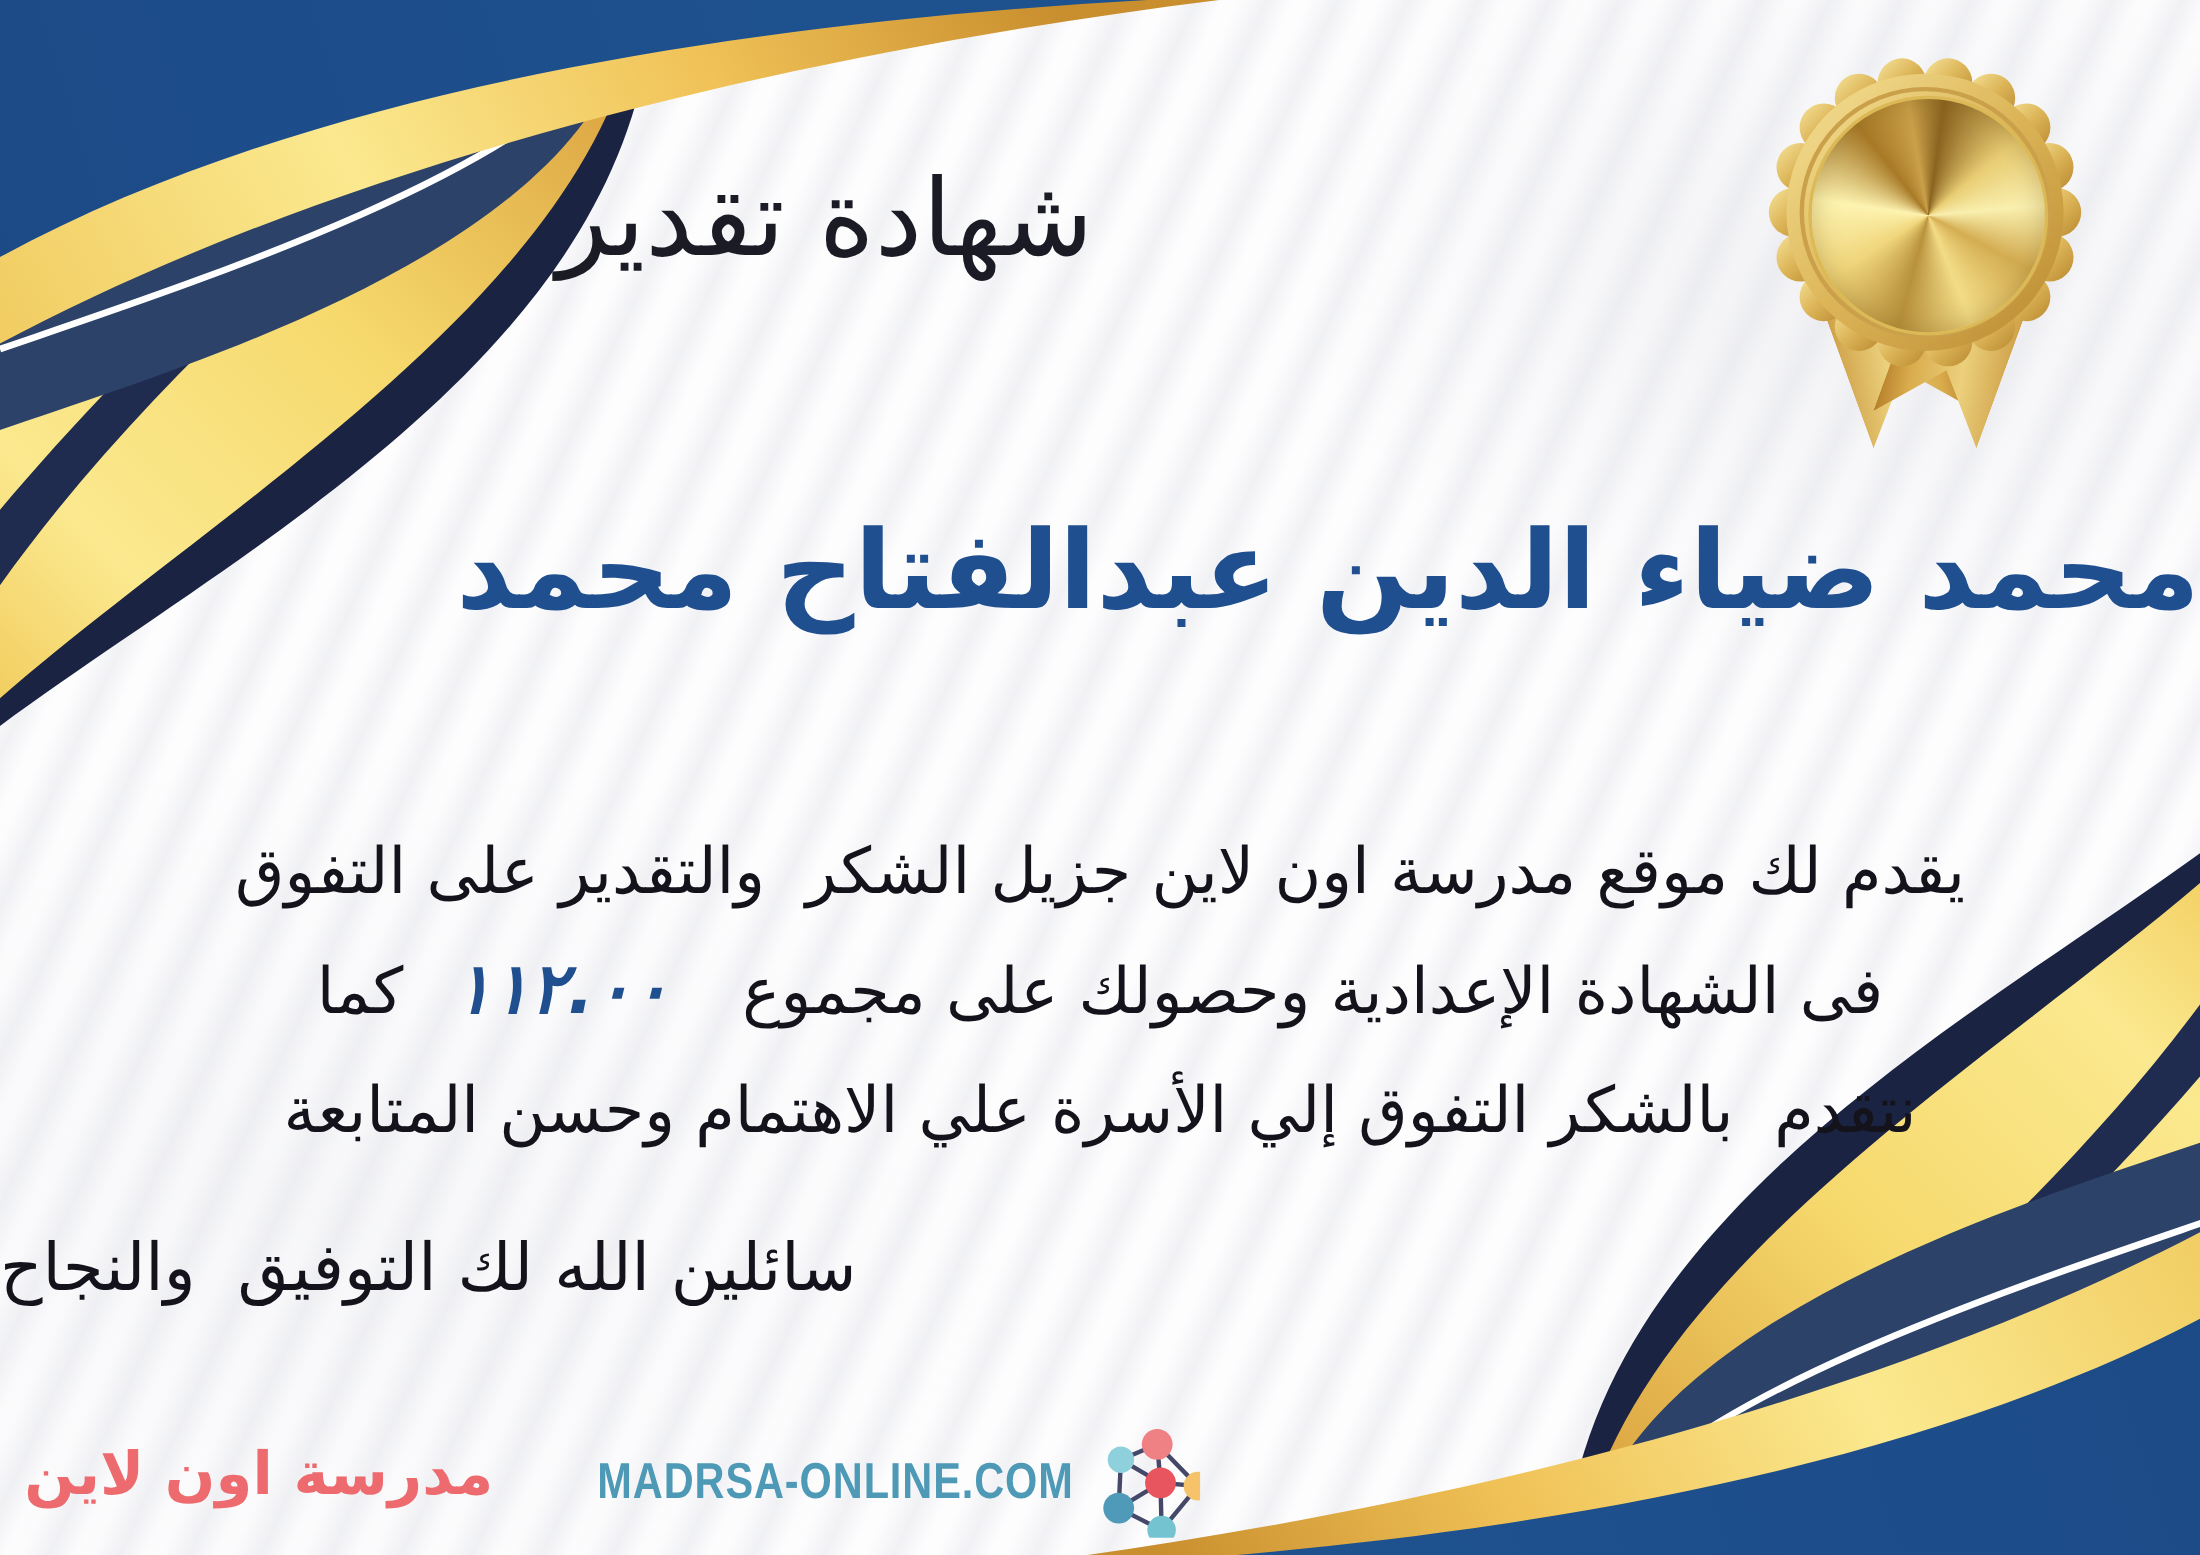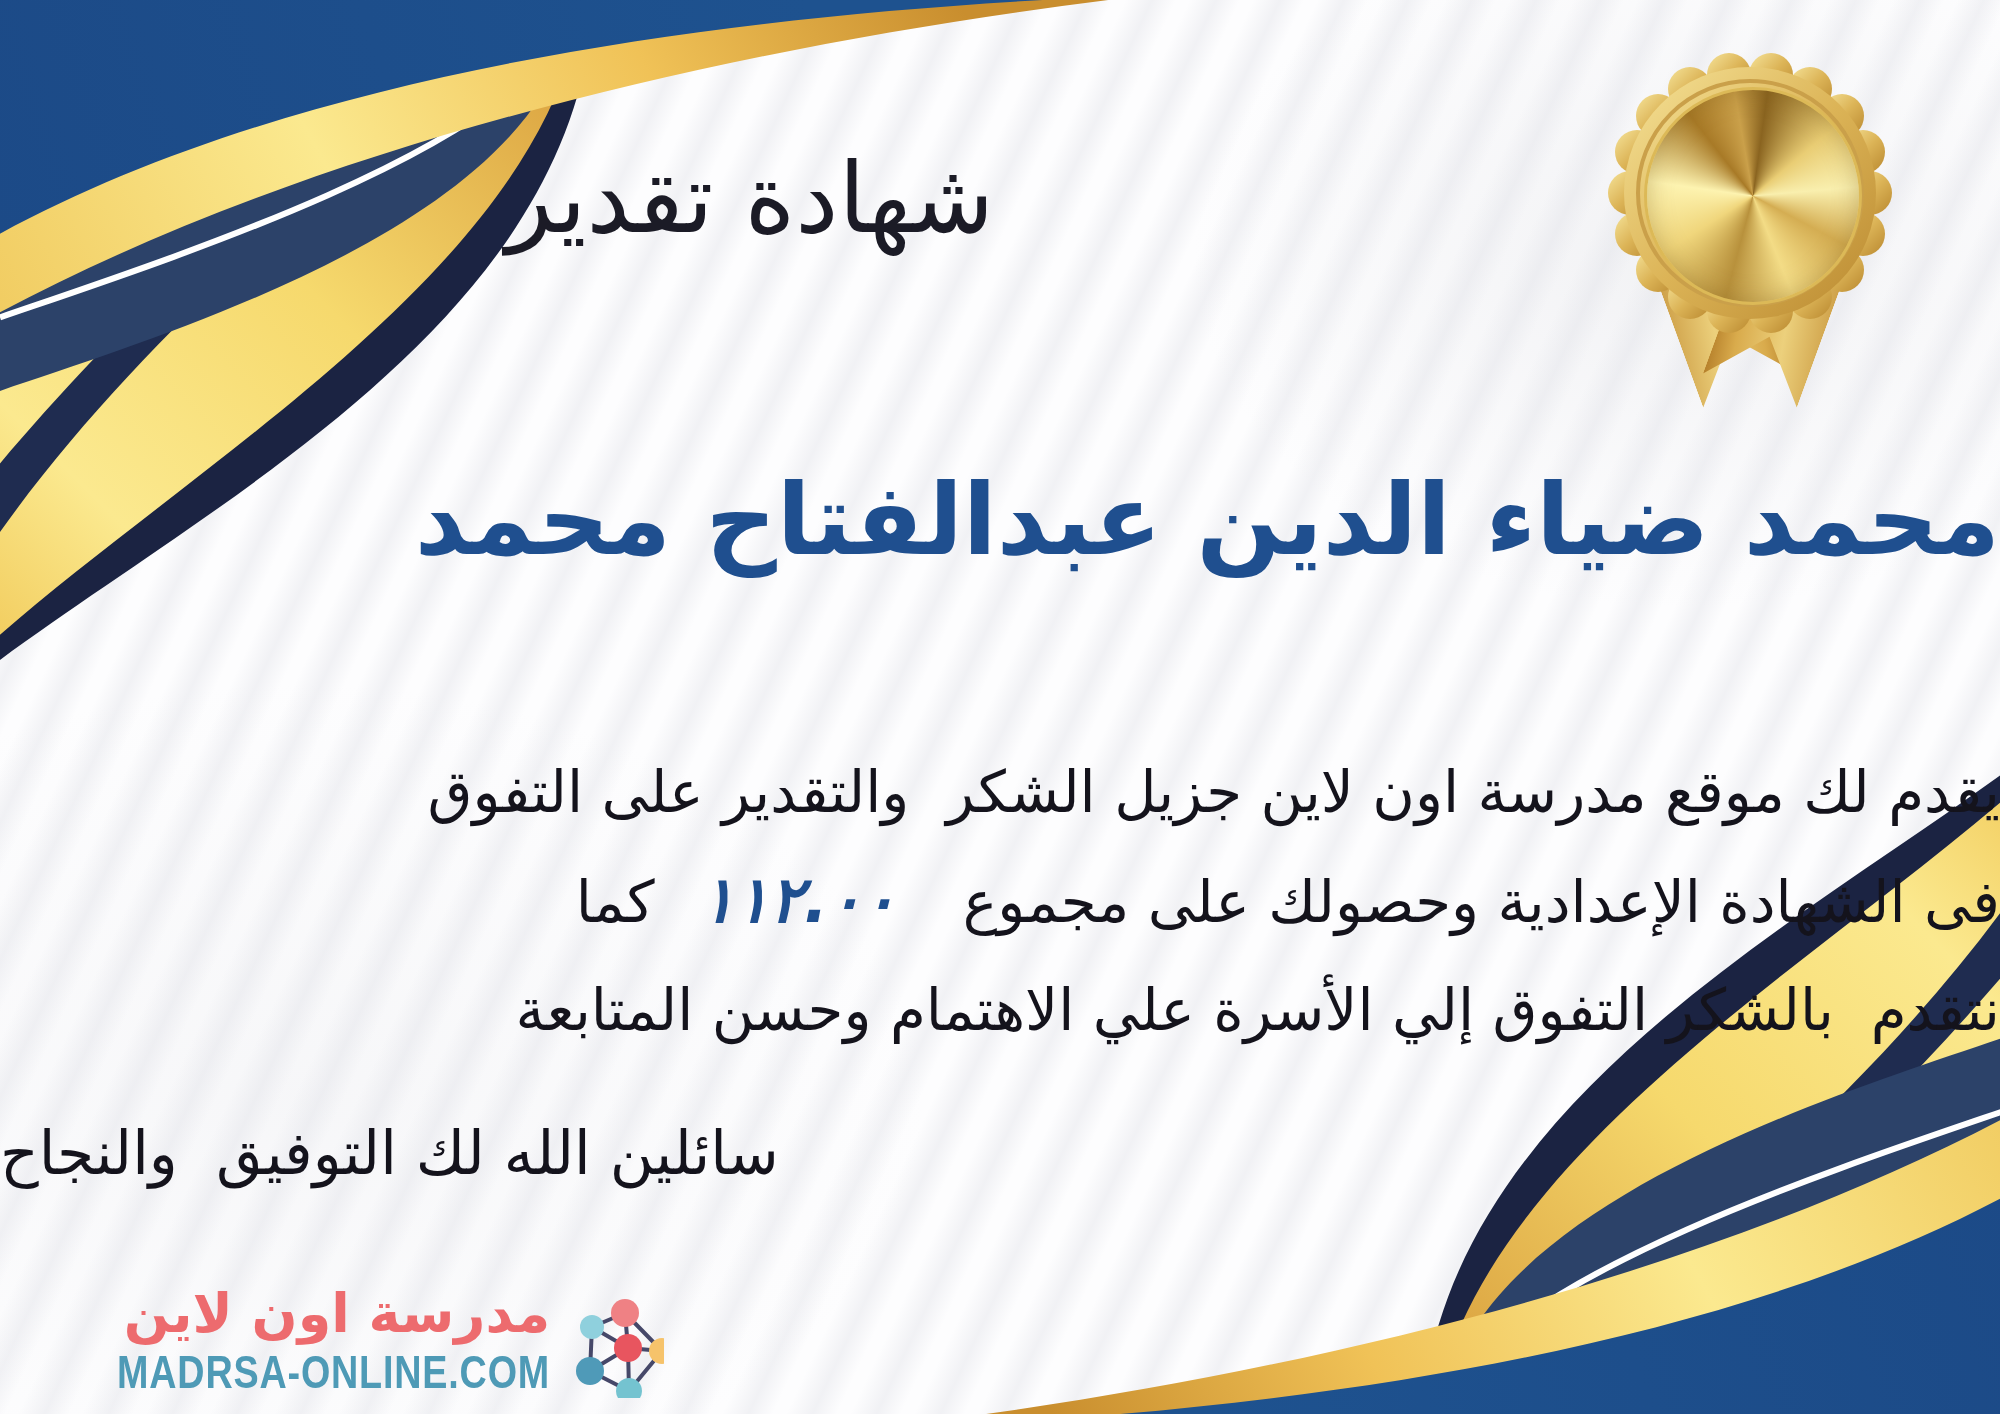--- a/index.html
+++ b/index.html
@@ -40,36 +40,36 @@
   .title{
     position:absolute;top:142px;left:0;width:1500px;margin:0;z-index:5;
     text-align:center;font-size:97px;font-weight:normal;color:#1b1b26;white-space:pre;
   }
   .student-name{
     position:absolute;top:462px;left:0;width:2000px;z-index:5;
     text-align:right;font-size:99px;font-weight:bold;color:#1f4f8f;white-space:pre;
   }
   .body-text{
     position:absolute;top:738px;left:0;width:2000px;z-index:5;
-    color:#14131c;font-size:58px;line-height:108px;
+    text-align:center;color:#14131c;font-size:58px;line-height:108px;
   }
   .body-text p{margin:0;white-space:pre;}
   .score{
     font-size:64px;font-weight:bold;color:#1f4f8f;
     margin:0 66px 0 46px;
     font-style:italic;
   }
   .closing{
     position:absolute;top:1118px;left:0;width:2000px;margin:0;z-index:5;
     text-align:left;color:#14131c;font-size:60px;white-space:pre;
   }
 
   
   .logo{position:absolute;left:22px;bottom:16px;z-index:5;display:flex;align-items:center;gap:8px;}
-  .logo-text{display:flex;flex-direction:column;align-items:flex-end;}
+  .logo-text{display:flex;flex-direction:row;align-items:flex-end;}
   .logo-ar{font-size:54px;font-weight:bold;color:#ed6b6e;line-height:64px;white-space:pre;}
   .logo-en{
     font-family:"Liberation Sans","DejaVu Sans",sans-serif;
     font-size:46px;font-weight:bold;color:#4e9ab6;letter-spacing:1px;line-height:52px;
     transform:scaleX(.82);transform-origin:right center;white-space:pre;
   }
   .logo-icon{flex:0 0 auto;}
 </style>
 </head>
 <body>

